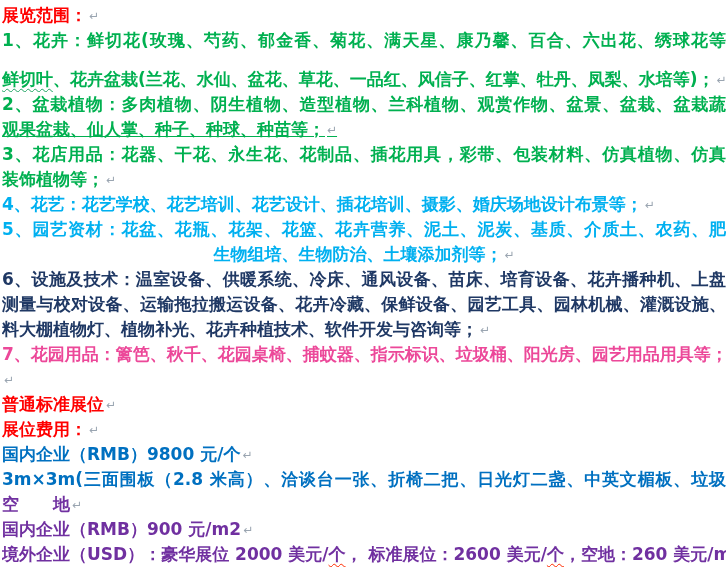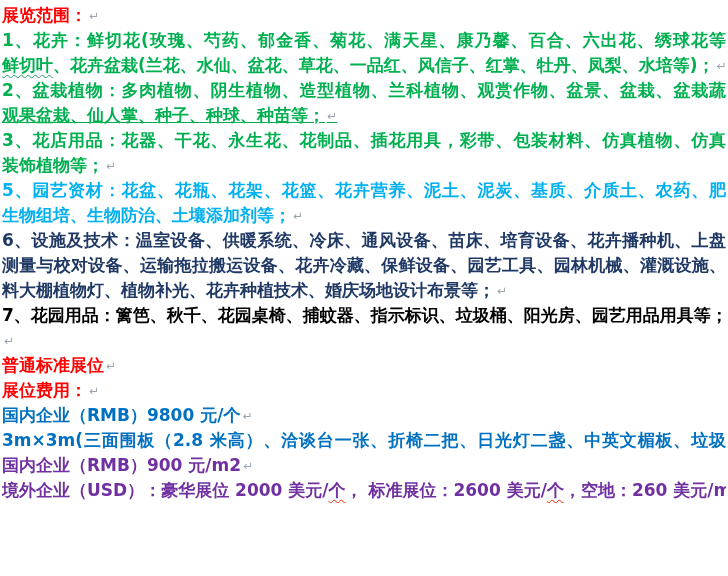--- a/index.html
+++ b/index.html
@@ -54,32 +54,34 @@
     text-underline-offset: 3px;
   }
 </style>
 </head>
 <body>
 
 <div id="page">
   <div id="doc-body">
       <div class="line" style="color: rgb(255, 0, 0);"><span>展览范围：</span><span class="pmark">↵</span></div>
       <div class="line justify" style="color: rgb(0, 176, 80);"><span>1、花卉：鲜切花(玫瑰、芍药、郁金香、菊花、满天星、康乃馨、百合、六出花、绣球花等等）；</span></div>
-      <div class="line" style="color: rgb(0, 176, 80);"><span class="wavy-green">鲜切叶</span><span>、花卉盆栽(兰花、水仙、盆花、草花、一品红、风信子、红掌、牡丹、凤梨、水培等)；</span><span class="pmark">↵</span></div>
+      <div class="line" style="color: rgb(0, 176, 80); margin-top: 14px;"><span class="wavy-green">鲜切叶</span><span>、花卉盆栽(兰花、水仙、盆花、草花、一品红、风信子、红掌、牡丹、凤梨、水培等)；</span><span class="pmark">↵</span></div>
       <div class="line justify" style="color: rgb(0, 176, 80);"><span>2、盆栽植物：多肉植物、阴生植物、造型植物、兰科植物、观赏作物、盆景、盆栽、盆栽蔬菜、</span></div>
       <div class="line" style="color: rgb(0, 176, 80); text-decoration: underline;"><span>观果盆栽、仙人掌、种子、种球、种苗等；</span><span class="pmark">↵</span></div>
       <div class="line justify" style="color: rgb(0, 176, 80);"><span>3、花店用品：花器、干花、永生花、花制品、插花用具，彩带、包装材料、仿真植物、仿真花、</span></div>
       <div class="line" style="color: rgb(0, 176, 80);"><span>装饰植物等；</span><span class="pmark">↵</span></div>
+      <div class="line" style="color: rgb(0, 176, 240);"><span>4、花艺：花艺学校、花艺培训、花艺设计、插花培训、摄影、婚庆场地设计布景等；</span><span class="pmark">↵</span></div>
       <div class="line justify" style="color: rgb(0, 176, 240);"><span>5、园艺资材：花盆、花瓶、花架、花篮、花卉营养、泥土、泥炭、基质、介质土、农药、肥料、</span></div>
-      <div class="line" style="color: rgb(0, 176, 240);"><span>生物组培、生物防治、土壤添加剂等；</span><span class="pmark">↵</span></div>
+      <div class="line" style="color: rgb(0, 176, 240); text-align: center;"><span>生物组培、生物防治、土壤添加剂等；</span><span class="pmark">↵</span></div>
       <div class="line justify" style="color: rgb(31, 56, 100);"><span>6、设施及技术：温室设备、供暖系统、冷床、通风设备、苗床、培育设备、花卉播种机、上盘机、</span></div>
       <div class="line justify" style="color: rgb(31, 56, 100);"><span>测量与校对设备、运输拖拉搬运设备、花卉冷藏、保鲜设备、园艺工具、园林机械、灌溉设施、塑</span></div>
-      <div class="line" style="color: rgb(31, 56, 100);"><span>料大棚植物灯、植物补光、花卉种植技术、婚庆场地设计布景等；</span><span class="pmark">↵</span></div>
-      <div class="line" style="color: #000000;"><span>7、花园用品：篱笆、秋千、花园桌椅、捕蚊器、指示标识、垃圾桶、阳光房、园艺用品用具等；</span></div>
+      <div class="line" style="color: rgb(31, 56, 100);"><span>料大棚植物灯、植物补光、花卉种植技术、软件开发与咨询等；</span><span class="pmark">↵</span></div>
+      <div class="line" style="color: #ec4899;"><span>7、花园用品：篱笆、秋千、花园桌椅、捕蚊器、指示标识、垃圾桶、阳光房、园艺用品用具等；</span></div>
       <div class="line" style="color: rgb(31, 56, 100);"><span></span><span class="pmark">↵</span></div>
       <div class="line" style="color: rgb(255, 0, 0);"><span>普通标准展位</span><span class="pmark">↵</span></div>
       <div class="line" style="color: rgb(255, 0, 0);"><span>展位费用：</span><span class="pmark">↵</span></div>
       <div class="line" style="color: rgb(0, 112, 192);"><span>国内企业（RMB）9800 元/个</span><span class="pmark">↵</span></div>
       <div class="line justify" style="color: rgb(0, 112, 192);"><span>3m×3m(三面围板（2.8 米高）、洽谈台一张、折椅二把、日光灯二盏、中英文楣板、垃圾篓、地毯)</span></div>
+      <div class="line" style="color: rgb(112, 48, 160);"><span>空　　地</span><span class="pmark">↵</span></div>
       <div class="line" style="color: rgb(112, 48, 160);"><span>国内企业（RMB）900 元/m2</span><span class="pmark">↵</span></div>
       <div class="line" style="color: rgb(112, 48, 160);"><span>境外企业（USD）：豪华展位 2000 美元/</span><span class="wavy-red">个</span><span>，  标准展位：2600 美元/</span><span class="wavy-red">个</span><span>，空地：260 美元/m2</span></div>
     </div>
 </div>
 
 </body></html>

